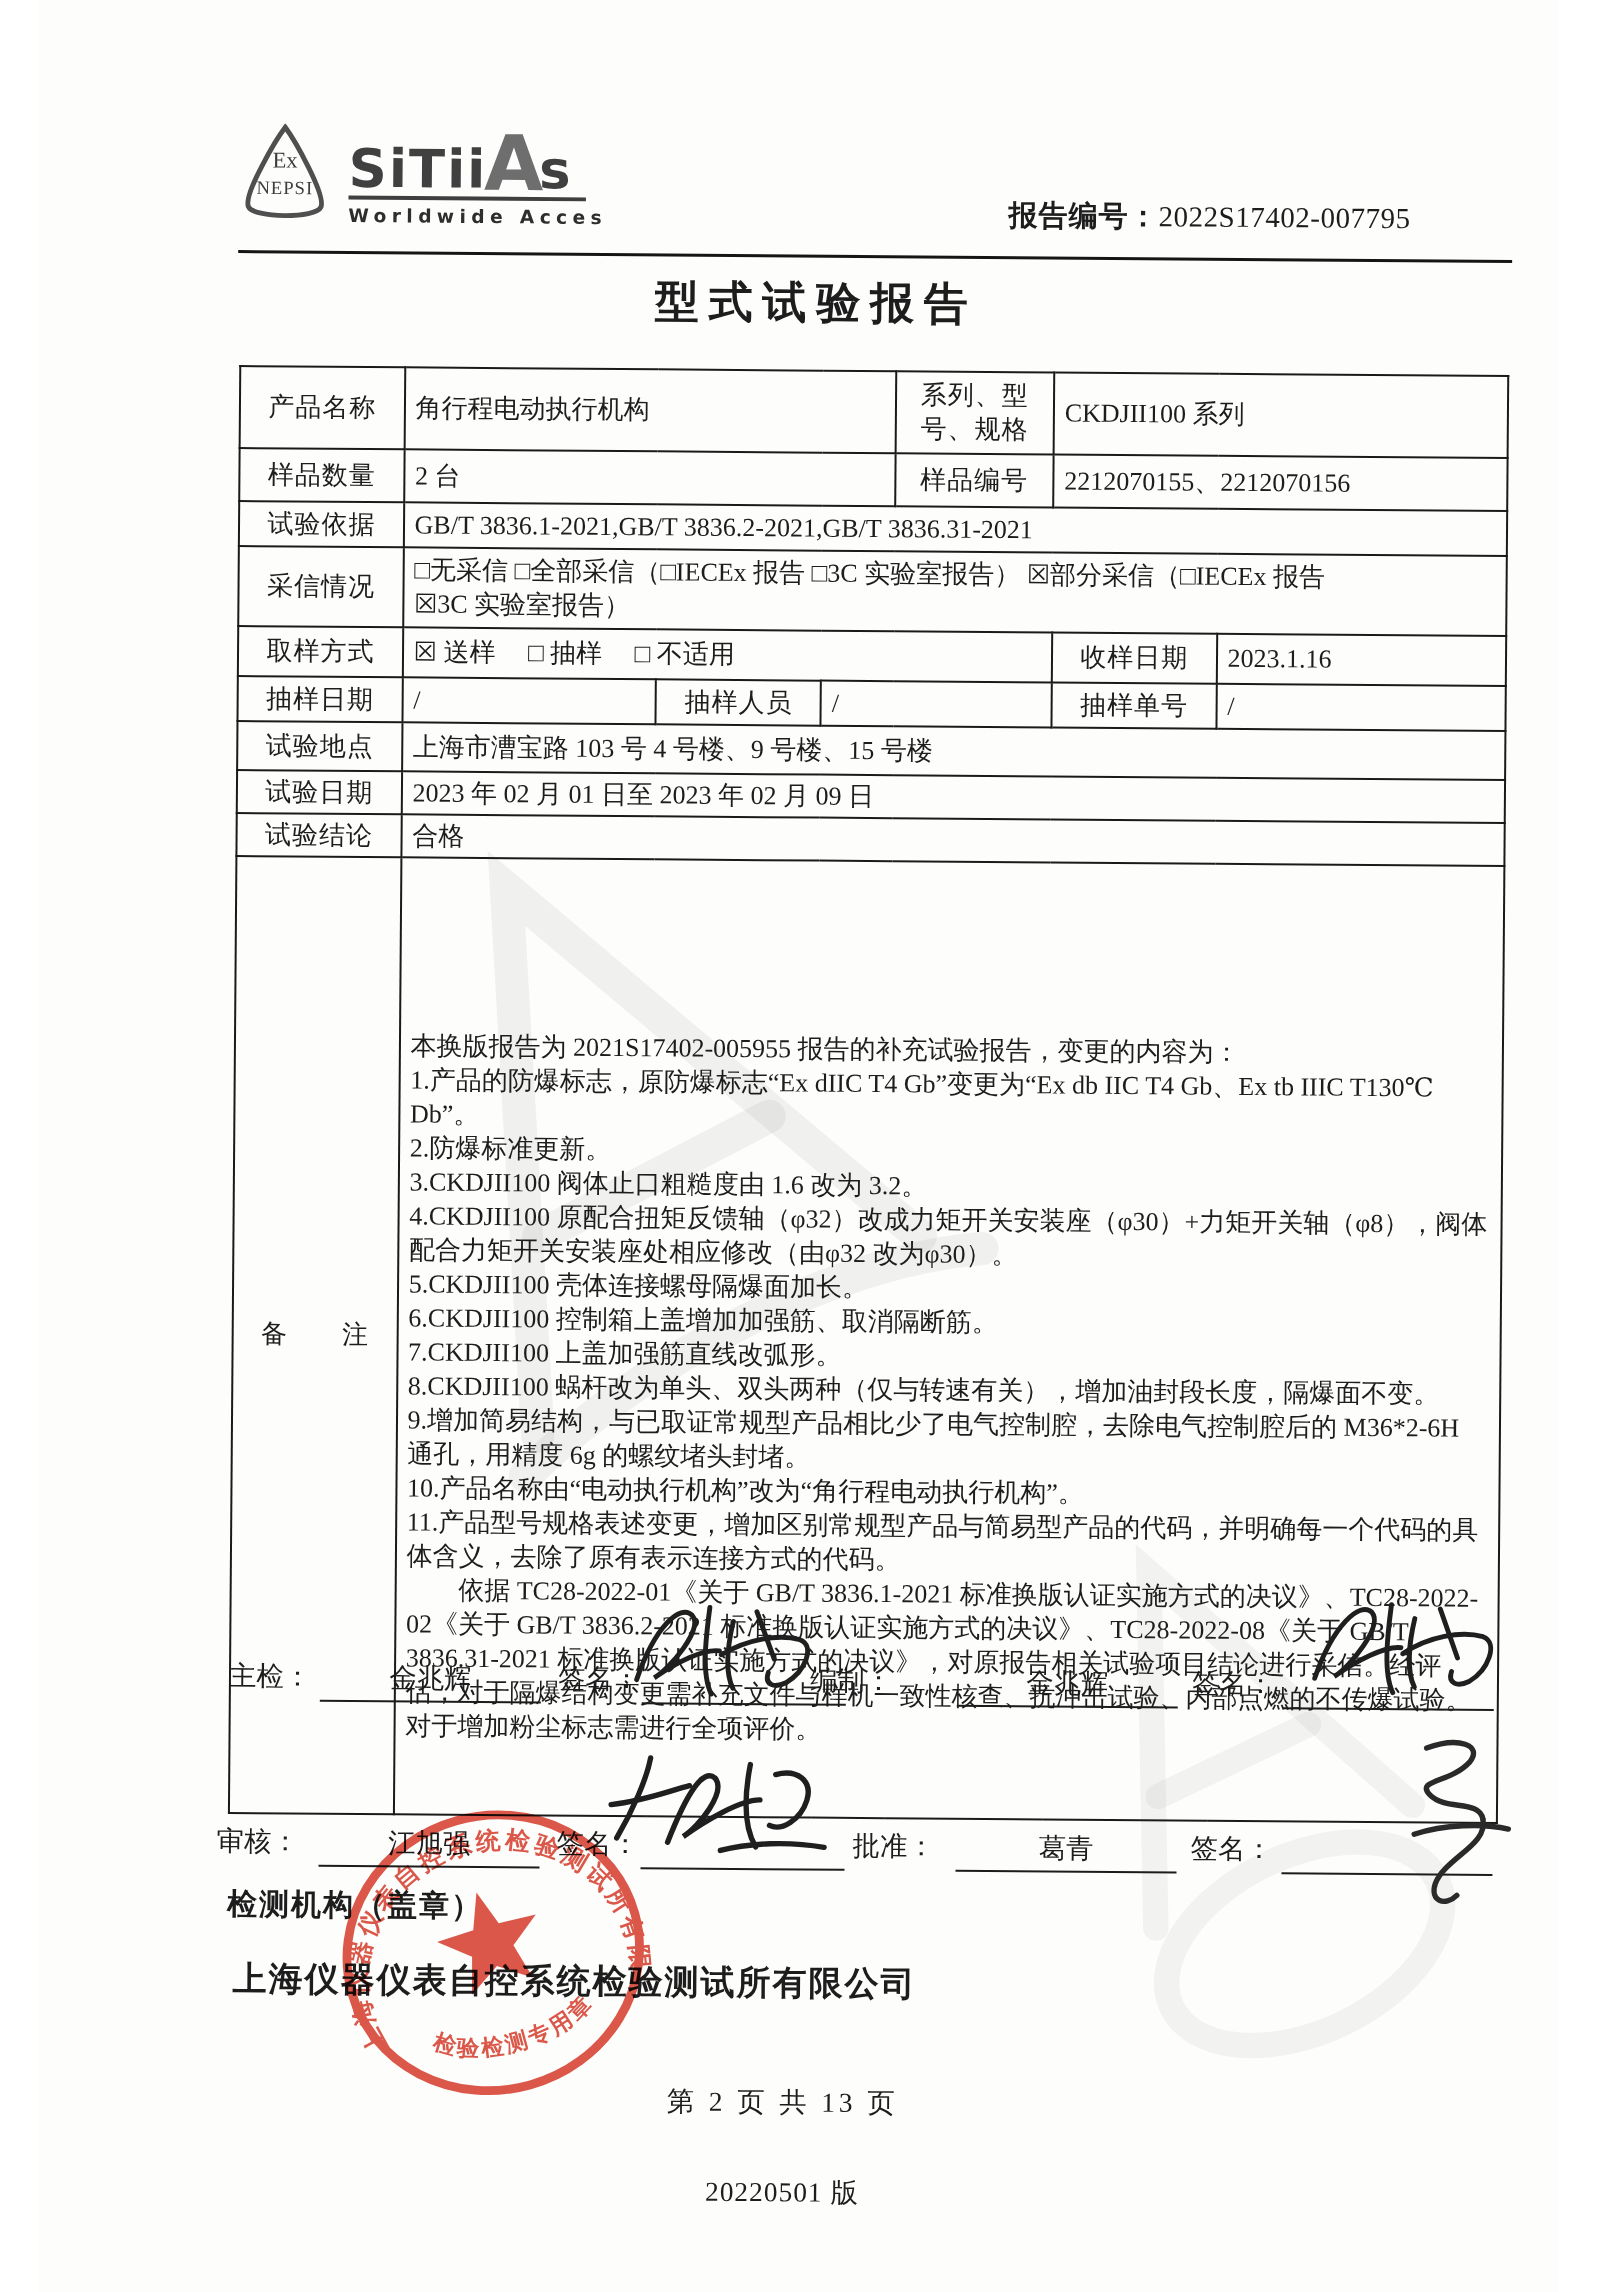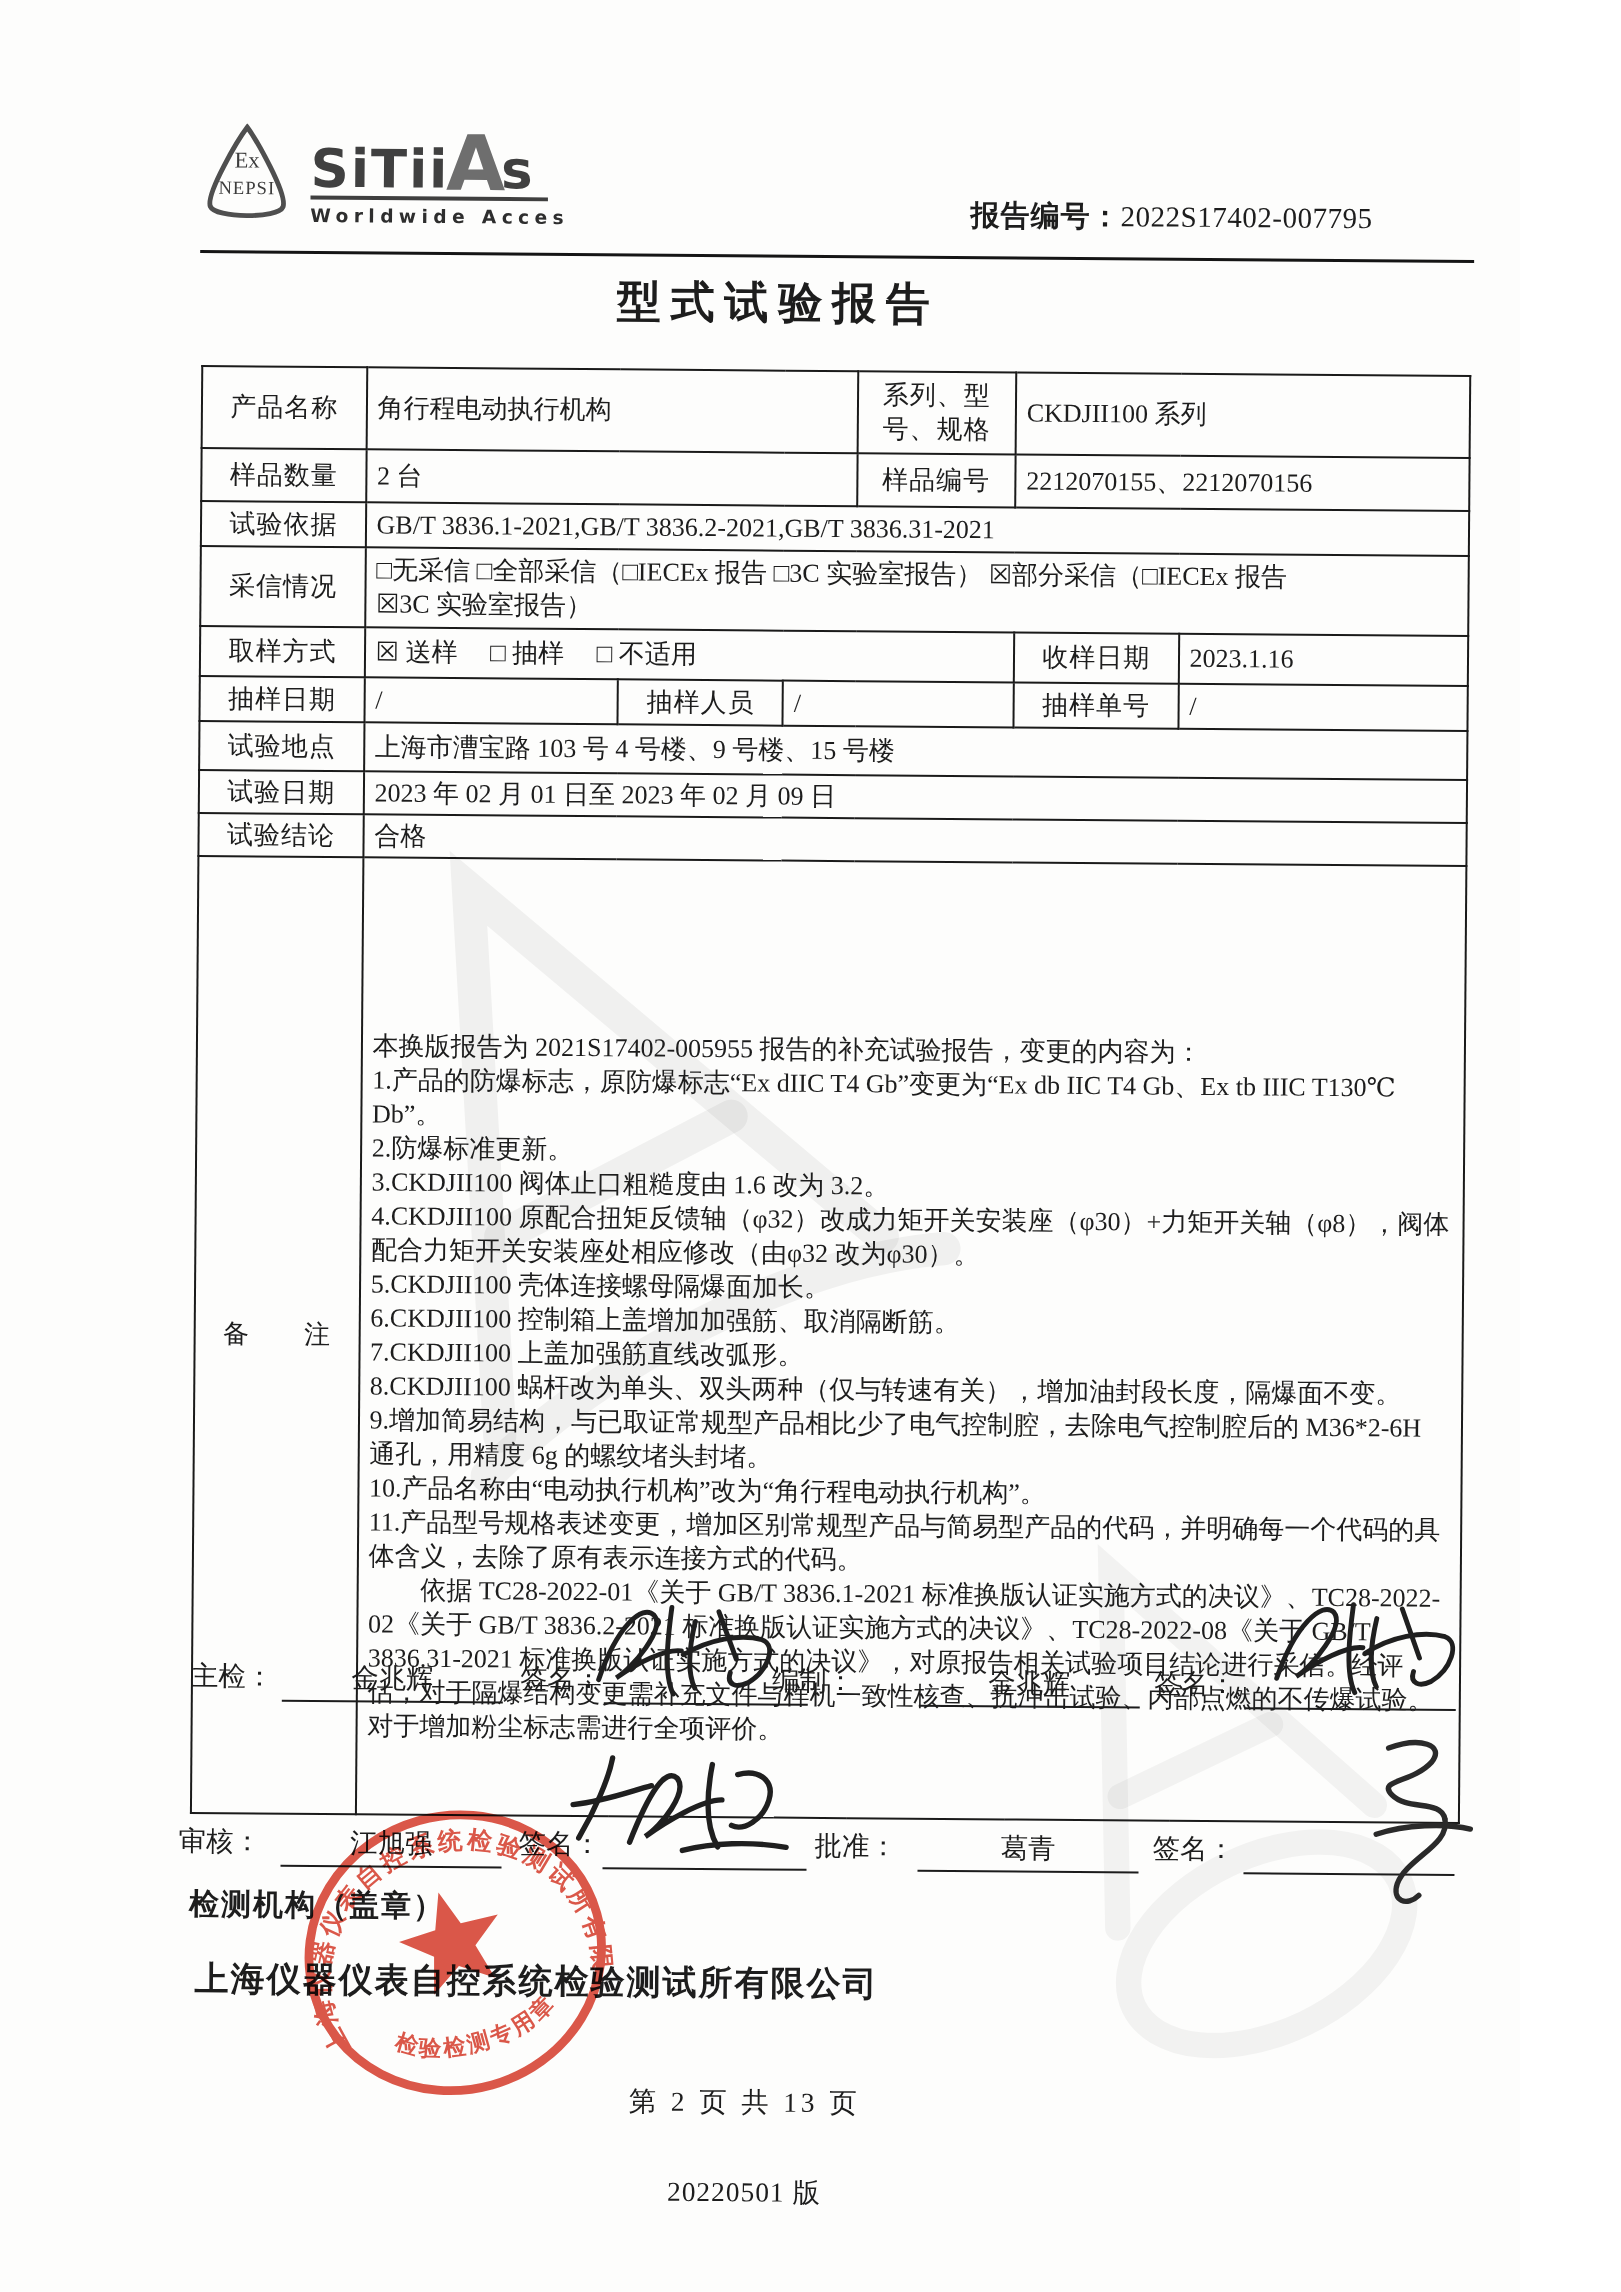--- a/index.html
+++ b/index.html
@@ -1,18 +1,18 @@
 <!DOCTYPE html>
 <html><head>
 <meta charset="utf-8">
 <style>
   html,body{margin:0;padding:0;}
   body{width:1621px;height:2293px;background:#ffffff;overflow:hidden;
        font-family:"Liberation Serif","DejaVu Serif","DejaVu Sans",serif;color:#1d1d1d;}
-  .page{position:relative;width:1520px;height:2293px;background:#fdfdfc;overflow:hidden;}
+  .page{position:relative;width:1520px;height:2293px;background:#fdfdfc;overflow:hidden;margin-left:38px;}
   .tilt{position:absolute;inset:0;transform:rotate(0.45deg);transform-origin:196px 147px;}
 
   
   .logo{position:absolute;left:201px;top:123px;width:365px;height:104px;}
   .report-no{position:absolute;top:190px;right:147px;font-size:29px;white-space:nowrap;}
   .report-no .lab{font-family:"Liberation Sans","DejaVu Sans",sans-serif;font-weight:bold;letter-spacing:1px;}
   .report-no .num{font-family:"Liberation Serif",serif;letter-spacing:0.5px;}
   .header-rule{position:absolute;left:201px;top:250px;width:1274px;height:2.9px;background:#151515;}
   .page-title{position:absolute;left:39px;right:0;top:269px;text-align:center;
               font-size:44px;font-weight:bold;letter-spacing:9.8px;}

